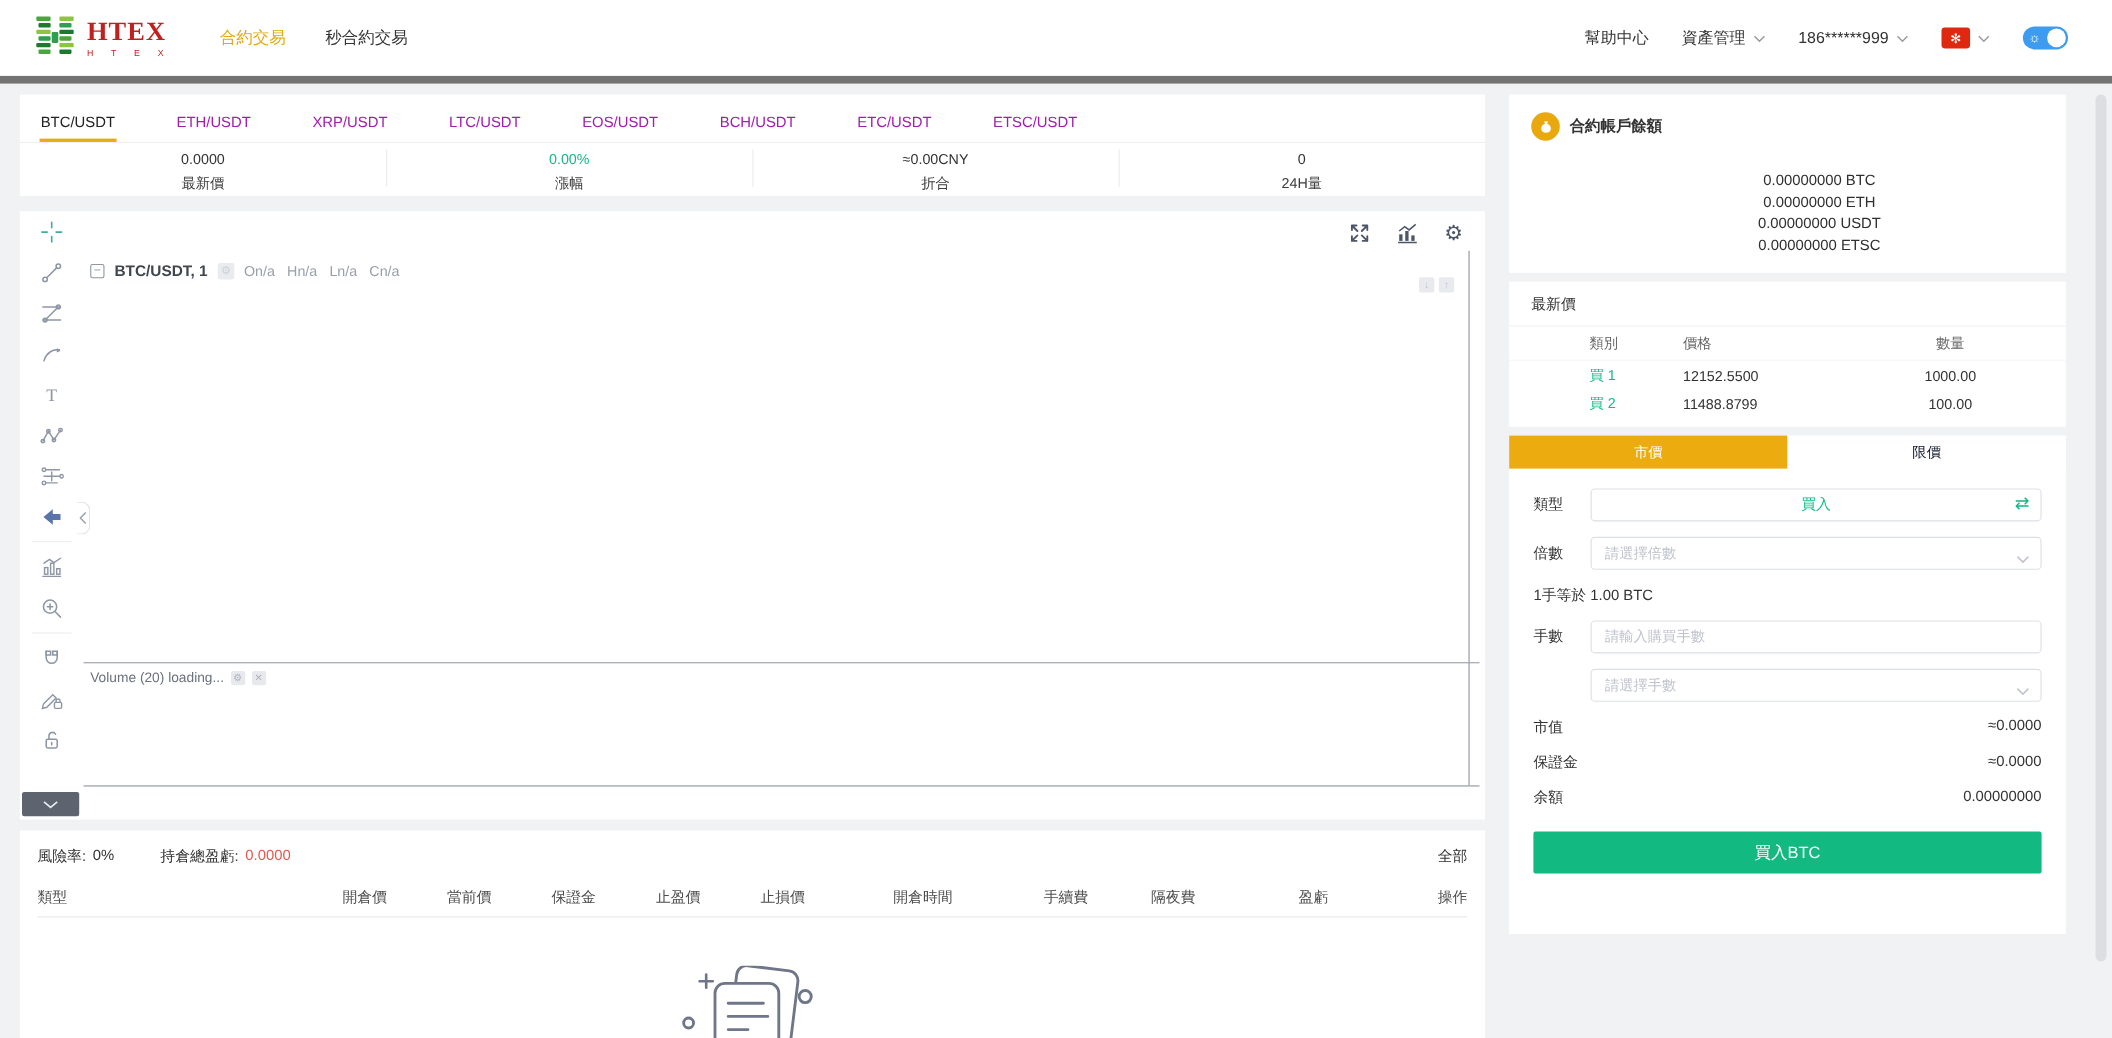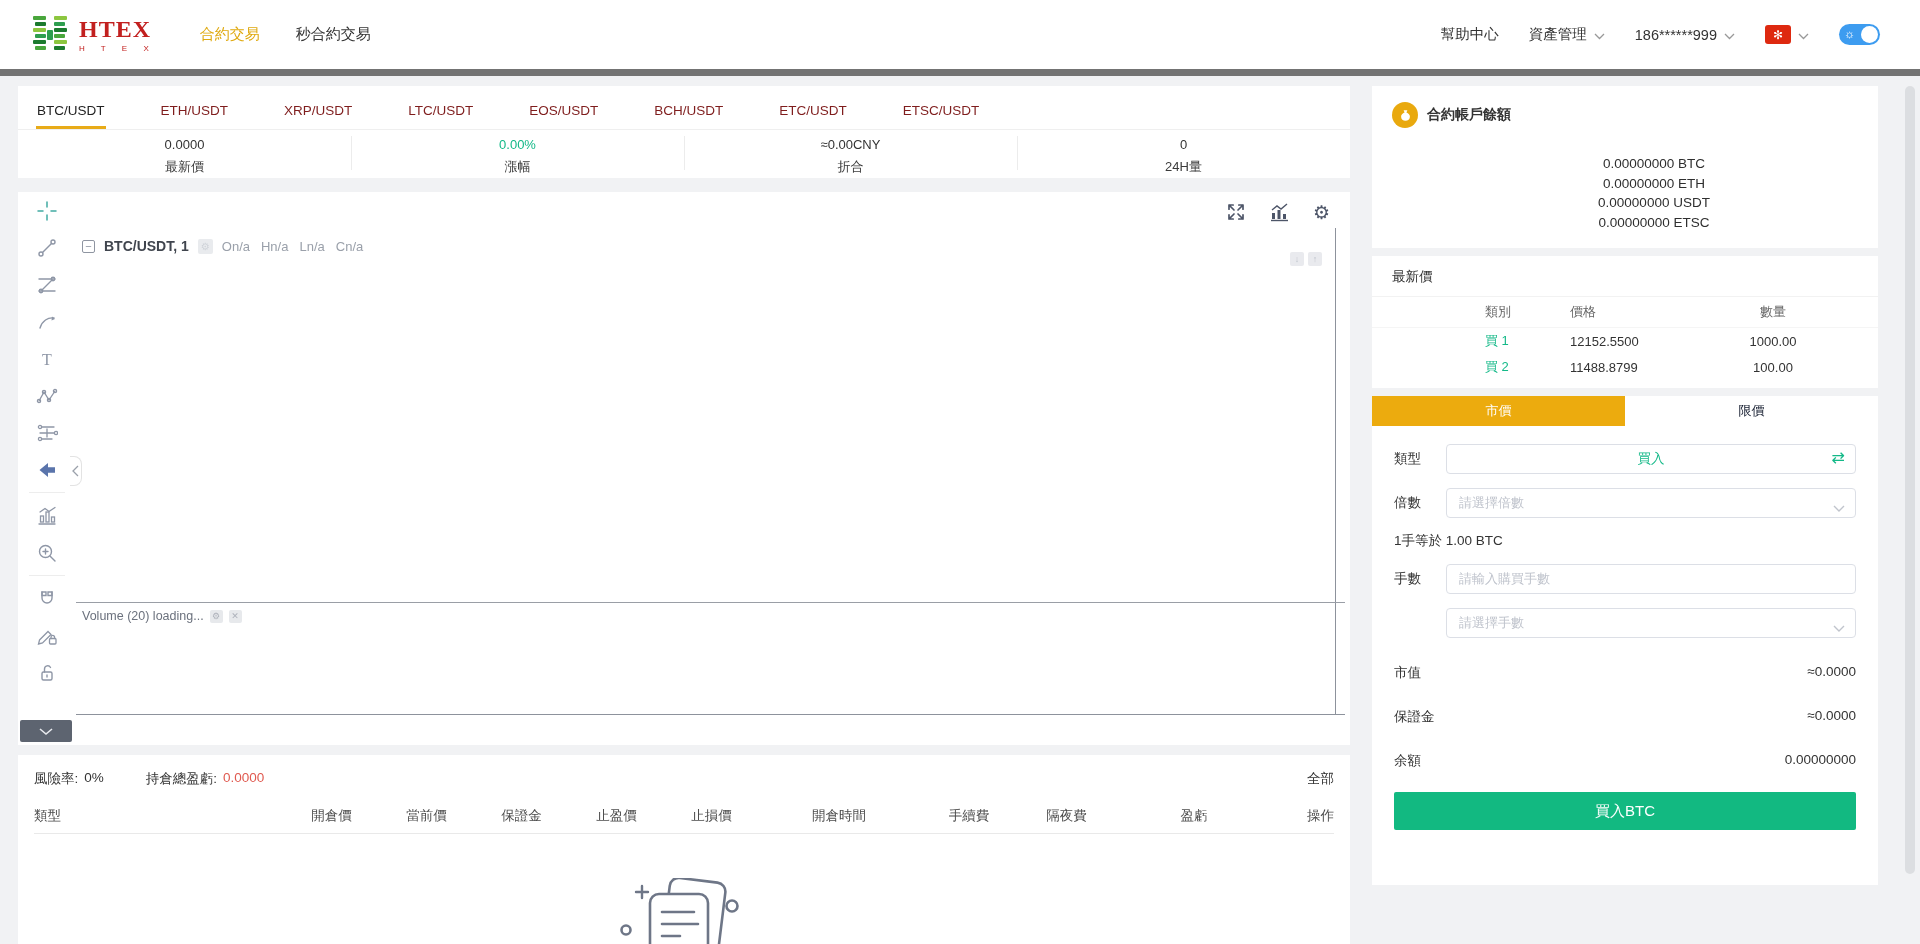--- a/index.html
+++ b/index.html
@@ -20,21 +20,21 @@
   .chev{display:inline-block}
   .flag{width:26px;height:19px;background:#de2910;border-radius:3px;color:#fff;font-size:12px;display:flex;align-items:center;justify-content:center;line-height:1}
   .toggle{width:41px;height:21px;border-radius:11px;background:#3d9cf0;position:relative;cursor:pointer}
   .toggle .sun{position:absolute;left:5px;top:3px;font-size:12px;color:#fff;line-height:14px}
   .toggle .knob{position:absolute;right:2px;top:2px;width:17px;height:17px;border-radius:50%;background:#fff}
 
   
   .card{background:#fff}
   .pairs-card{position:absolute;left:18px;top:86px;width:1332px}
   .tabs{height:44px;display:flex;align-items:flex-end;padding:0 18px;gap:54px;border-bottom:1px solid #efefef}
-  .tab{font-size:13.5px;color:#7f1d1d;padding:13px 1px 8px;border-bottom:3px solid transparent;cursor:pointer}
+  .tab{font-size:13.5px;color:#a21caf;padding:13px 1px 8px;border-bottom:3px solid transparent;cursor:pointer}
   .tab.active{color:#222;border-bottom-color:#e8ab18}
   .stats{display:flex;height:48px}
   .stat{flex:1;text-align:center;padding-top:7px;position:relative}
   .stat + .stat:before{content:"";position:absolute;left:0;top:6px;bottom:8px;width:1px;background:#ececec}
   .stat-value{font-size:13px;color:#333;margin-bottom:6px}
   .stat-value.green{color:#14b988}
   .stat-label{font-size:13px;color:#3b3b3b}
 
   
   .chart-card{position:absolute;left:18px;top:192px;width:1332px;height:553px;overflow:hidden}
@@ -80,21 +80,21 @@
   .sb-block{background:#fff}
   .sb-gap{height:8px}
   .balance{padding:16px 20px 16px}
   .balance-head{display:flex;align-items:center;gap:9px}
   .balance-icon{width:26px;height:26px;border-radius:50%;background:#e9a90e;display:flex;align-items:center;justify-content:center}
   .balance-title{font-size:14px;font-weight:bold;color:#333}
   .balance-lines{margin-top:26px;text-align:center;padding-left:58px}
   .balance-line{font-size:13.5px;color:#2f2f2f;line-height:19.5px}
   .orderbook{padding:12px 0 8px}
   .ob-title{font-size:13.5px;color:#333;padding:0 20px 10px;border-bottom:1px solid #f2f2f2}
-  .ob-grid{display:grid;grid-template-columns:85px 1fr 150px;padding:0 30px 0 113px;align-items:center}
+  .ob-grid{display:grid;grid-template-columns:85px 1fr 150px;padding:0 30px 0 73px;align-items:center}
   .ob-grid .c2{text-align:left}
   .ob-grid .c3{text-align:center}
   .ob-head{height:31px;border-bottom:1px solid #f5f5f5;color:#666;font-size:13px}
   .ob-row{height:26px;font-size:13px;color:#333}
   .green{color:#14b988}
   .form-tabs{display:flex;height:30px}
   .form-tab{flex:1;text-align:center;line-height:30px;font-size:13px;cursor:pointer;background:#fff;color:#0f172a}
   .form-tab.active{background:#ecab0e;color:#fff}
   .form-body{padding:18px 22px 55px}
   .f-row{display:flex;align-items:center;margin-bottom:14px}
@@ -102,21 +102,21 @@
   .f-field{flex:1;position:relative}
   .f-box{height:30px;border:1px solid #dcdfe6;border-radius:4px;display:flex;align-items:center;justify-content:center;font-size:13.5px;position:relative;background:#fff}
   .f-box.left{justify-content:flex-start;padding:0 28px 0 12px}
   .placeholder{color:#bfc3cc;font-size:13px}
   .swap-icon{position:absolute;right:10px;top:3px;font-size:16px;color:#14b988;cursor:pointer}
   .dd-chev{position:absolute;right:10px;top:12px}
   .f-note{font-size:13.5px;color:#333;margin:2px 0 14px}
   .f-input{width:100%;height:30px;border:1px solid #dcdfe6;border-radius:4px;padding:0 12px;font-size:13px;color:#333;outline:none;font-family:Liberation Serif, serif}
   .f-input::placeholder{color:#bfc3cc}
   .indent{margin-left:52px}
-  .sum-row{display:flex;justify-content:space-between;font-size:13.5px;color:#333;margin-top:26px}
+  .sum-row{display:flex;justify-content:space-between;font-size:13.5px;color:#333;margin-top:14px}
   .sum-row:first-of-type{margin-top:24px}
   .submit-btn{margin-top:22px;width:100%;height:38px;background:#12b981;border:none;border-radius:2px;color:#fff;font-size:15px;cursor:pointer;font-family:"Liberation Sans",sans-serif}
 
   .scroll-thumb{position:absolute;right:5px;top:86px;width:10px;height:788px;border-radius:5px;background:#dcdee1}
 </style>
 </head>
 <body>
 
 <div class="topbar">
   <div class="logo">

